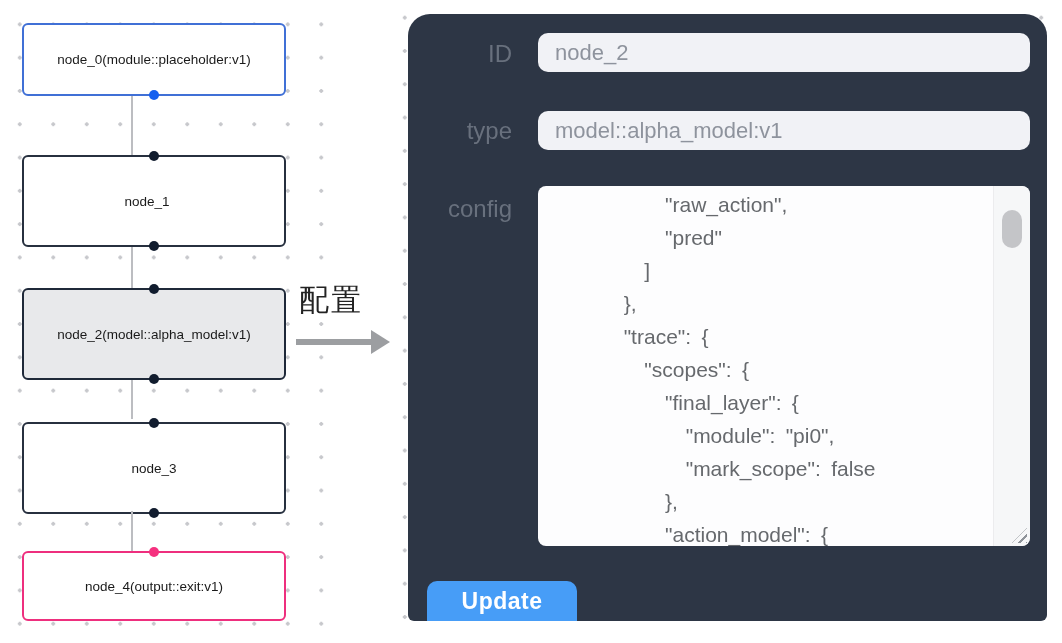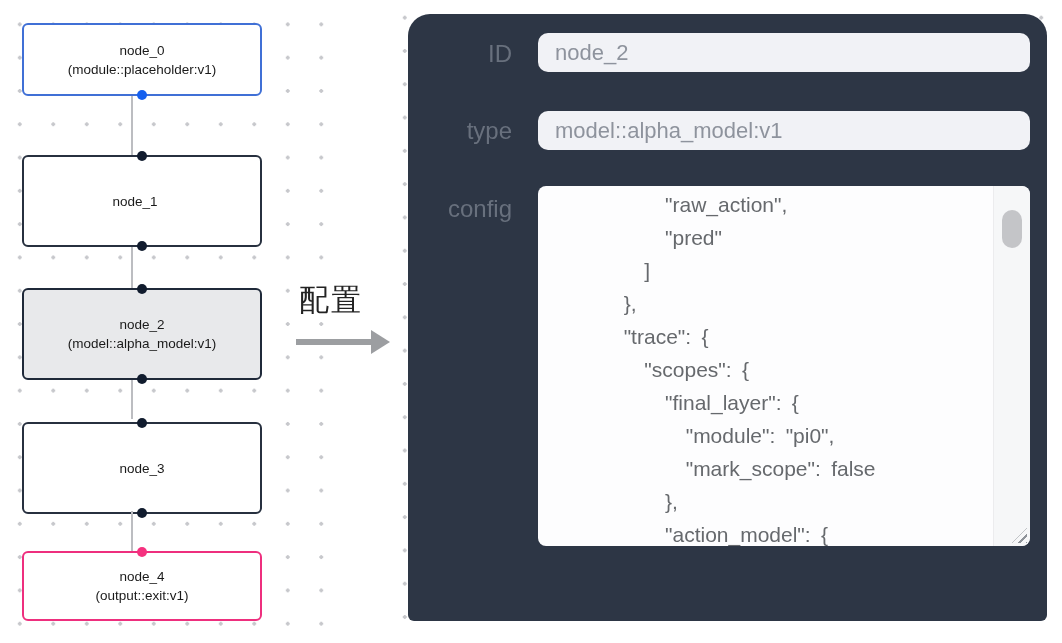--- a/index.html
+++ b/index.html
@@ -7,23 +7,23 @@
   #stage{position:relative;width:1062px;height:643px;overflow:hidden;background:#ffffff;}
 
   
   .dotgrid{position:absolute;top:0;bottom:0;
     background-image:radial-gradient(circle,#c7c8cc 1.7px,transparent 1.8px);
     background-size:33.5px 33.3px;}
   #canvas-left{left:0;width:352px;background-position:3px 41px;}
   #canvas-right{left:386px;right:0;background-position:2px 1px;}
 
   
-  .node{position:absolute;left:22px;width:240px;box-sizing:border-box;
+  .node{position:absolute;left:22px;width:264px;box-sizing:border-box;
     background:#ffffff;border:2px solid #27303f;border-radius:6px;
-    display:flex;flex-direction:column;justify-content:center;align-items:center;
+    display:flex;flex-direction:row;justify-content:center;align-items:center;
     text-align:center;color:#1a1a1a;font-size:13.5px;line-height:19px;
     padding:4px 22px;}
   .node .node-type{word-break:break-all;}
   #node-0{top:23px;height:73px;border-color:#4070d6;}
   #node-1{top:155px;height:92px;padding-left:8px;}
   #node-2{top:288px;height:92px;background:#e8e9eb;border-color:#1f2939;border-width:2.5px;}
   #node-3{top:422px;height:92px;}
   #node-4{top:551px;height:70px;border-color:#ee2f7e;}
   .port{position:absolute;left:50%;transform:translateX(-50%);width:10px;height:10px;
     border-radius:50%;background:#111c2e;z-index:3;}
@@ -142,15 +142,16 @@
         <div class="cfg-line">        "mark_scope": false</div>
         <div class="cfg-line">      },</div>
         <div class="cfg-line">      "action_model": {</div>
       </div>
       <div id="config-scrollbar">
         <div id="config-thumb"></div>
       </div>
       <div id="resize-handle"></div>
     </div>
 
+    <button id="update-btn">Update</button>
   </div>
 
 </div>
 
 </body></html>

